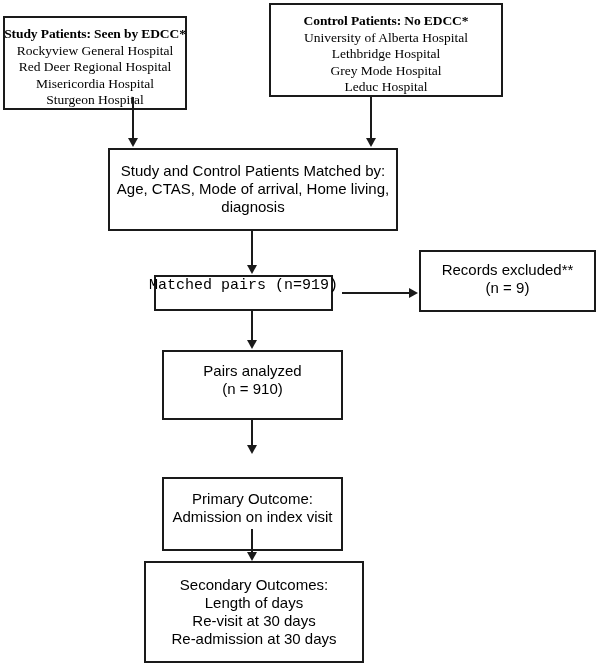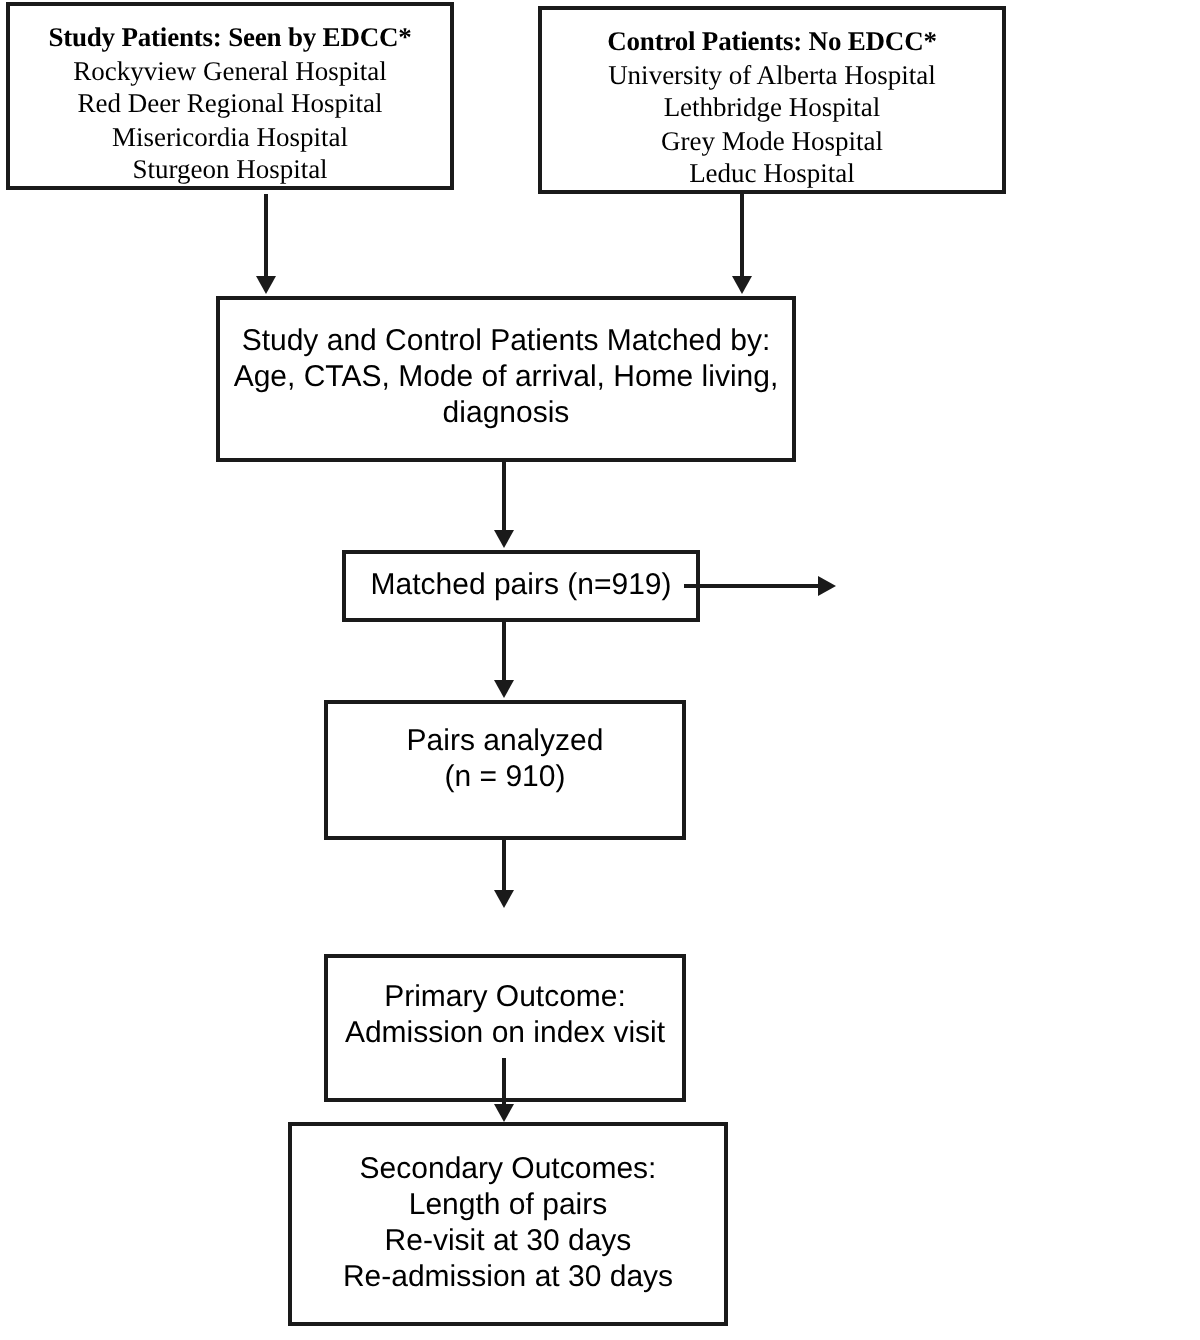--- a/index.html
+++ b/index.html
@@ -64,21 +64,21 @@
     border-bottom: 5px solid transparent;
     border-left: 9px solid #1a1a1a;
   }
   .txt { display: block; white-space: nowrap; }
 </style>
 </head>
 <body>
 
 <div id="canvas">
 
-  <div class="box serif" style="left:3px; top:1px; width:224px; height:94px; padding-top:8px;">
+  <div class="box serif" style="left:3px; top:16px; width:184px; height:94px; padding-top:8px;">
     <span class="txt hdr">Study Patients: Seen by EDCC*</span>
     <span class="txt">Rockyview General Hospital</span>
     <span class="txt">Red Deer Regional Hospital</span>
     <span class="txt">Misericordia Hospital</span>
     <span class="txt">Sturgeon Hospital</span>
   </div>
 
   <div class="box serif" style="left:269px; top:3px; width:234px; height:94px; padding-top:8px;text-align:center;">
     <span class="txt hdr">Control Patients: No EDCC*</span>
     <span class="txt">University of Alberta Hospital</span>
@@ -95,27 +95,31 @@
 
   <div class="box sans" style="left:108px; top:148px; width:290px; height:83px; padding-top:12px;">
     <span class="txt">Study and Control Patients Matched by:</span>
     <span class="txt">Age, CTAS, Mode of arrival, Home living,</span>
     <span class="txt">diagnosis</span>
   </div>
 
   <div class="line vline" style="left:251px; top:231px; height:35px;"></div>
   <div class="arrowhead-down" style="left:247px; top:265px;"></div>
 
-  <div class="box sans" style="left:171px; top:275px; width:179px; height:36px; justify-content:center;">
+  <div class="box sans" style="left:154px; top:275px; width:179px; height:36px; font-family:Liberation Mono, monospace;">
     <span class="txt">Matched pairs (n=919)</span>
   </div>
 
   <div class="line hline" style="left:342px; top:292px; width:68px;"></div>
   <div class="arrowhead-right" style="left:409px; top:288px;"></div>
 
+  <div class="box sans" style="left:419px; top:250px; width:177px; height:62px; padding-top:9px;">
+    <span class="txt">Records excluded**</span>
+    <span class="txt">(n = 9)</span>
+  </div>
 
   <div class="line vline" style="left:251px; top:311px; height:30px;"></div>
   <div class="arrowhead-down" style="left:247px; top:340px;"></div>
 
   <div class="box sans" style="left:162px; top:350px; width:181px; height:70px; padding-top:10px;">
     <span class="txt">Pairs analyzed</span>
     <span class="txt">(n = 910)</span>
   </div>
 
   <div class="line vline" style="left:251px; top:420px; height:26px;"></div>
@@ -124,18 +128,18 @@
   <div class="box sans" style="left:162px; top:477px; width:181px; height:74px; padding-top:11px;">
     <span class="txt">Primary Outcome:</span>
     <span class="txt">Admission on index visit</span>
   </div>
 
   <div class="line vline" style="left:251px; top:529px; height:24px;"></div>
   <div class="arrowhead-down" style="left:247px; top:552px;"></div>
 
   <div class="box sans" style="left:144px; top:561px; width:220px; height:102px; padding-top:13px;">
     <span class="txt">Secondary Outcomes:</span>
-    <span class="txt">Length of pairs</span>
+    <span class="txt">Length of days</span>
     <span class="txt">Re-visit at 30 days</span>
     <span class="txt">Re-admission at 30 days</span>
   </div>
 
 </div>
 
 </body></html>

